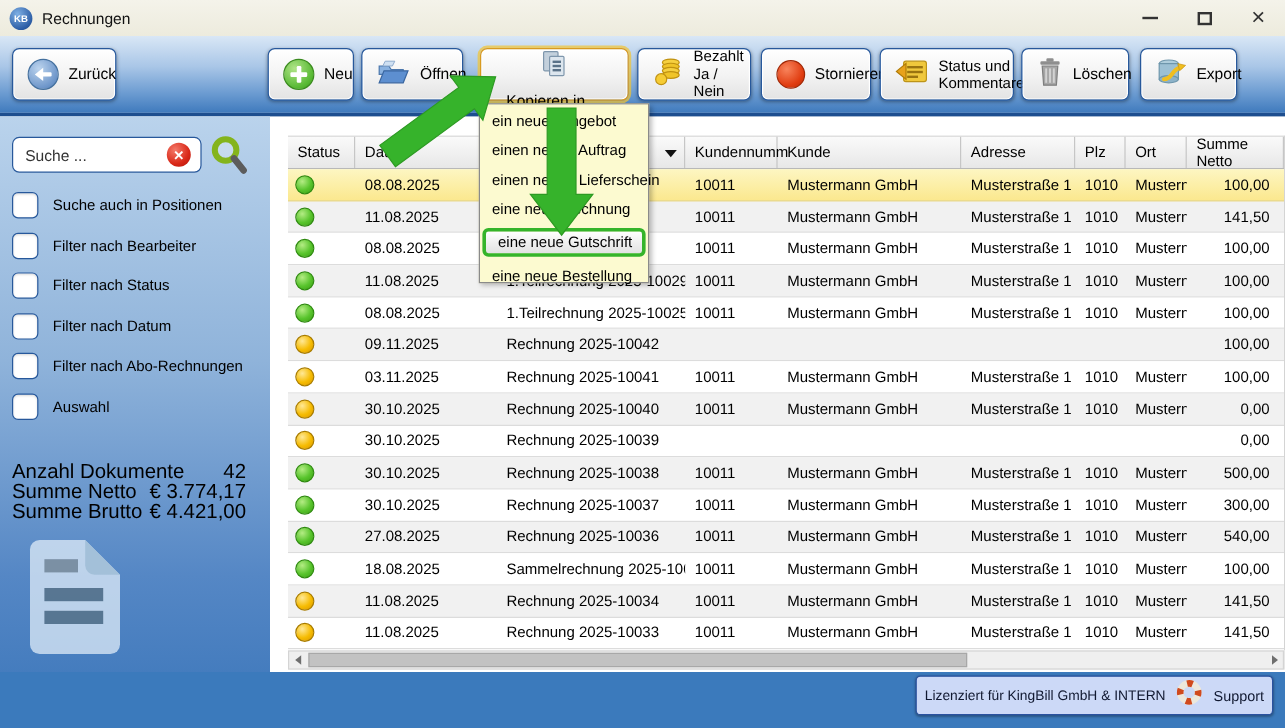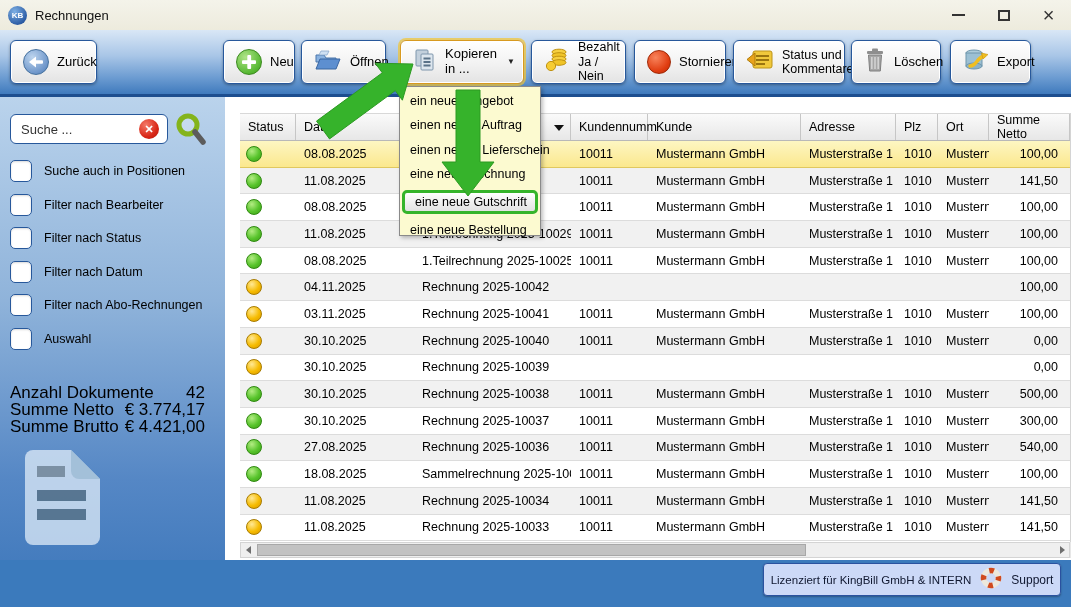--- a/index.html
+++ b/index.html
@@ -23,21 +23,21 @@
 
   
   .toolbar { position:absolute; left:0; top:30px; width:1071px; height:67px; z-index:10;
              background:linear-gradient(180deg,#d9e7f6 0%,#a9c6e7 40%,#6b9bd1 75%,#3f7abd 100%);
              border-bottom:3px solid #1d4e8f; }
   .tbtn { position:absolute; top:10px; height:44px; display:flex; align-items:center; gap:8px;
           padding:0 12px; background:linear-gradient(180deg,#ffffff,#f2f2f2 55%,#e3e3e3);
           border:1px solid #27589b; border-radius:6px; font-size:13px; color:#000;
           box-shadow:0 1px 3px rgba(0,0,0,.35), inset 0 0 0 1px #fff; line-height:1.15; }
   .tbtn .two-line { display:flex; flex-direction:column; font-size:12.5px; }
-  .focus-ring { border:1px solid #d89a20; box-shadow:0 0 0 2px rgba(244,196,48,.7), inset 0 0 0 1px #fff; }
+  .focus-ring { border:1px solid #d89a20; box-shadow:0 0 0 2px rgba(244,196,48,.7), inset 0 0 0 1px #fff;flex-direction:column; }
   .icircle { width:26px; height:26px; border-radius:50%; flex:0 0 auto; position:relative; }
   .caret-down { font-size:8px; color:#222; margin-left:2px; }
 
   
   .sidebar { position:absolute; left:0; top:97px; width:225px; height:510px; z-index:10;
              background:linear-gradient(180deg,#bad3ec 0%,#8fb3da 40%,#5587c5 75%,#3b76ba 100%); }
   .search-input { position:absolute; left:10px; top:17px; width:158px; height:30px; border:1px solid #27589b;
                   border-radius:6px; background:#fff; font-size:13px; padding:0 30px 0 10px; color:#222;
                   font-family:"Liberation Sans", sans-serif; outline:none; }
   .search-input::placeholder { color:#333; opacity:1; }
@@ -373,21 +373,21 @@
           <div class="td" style="width: 153px;">Mustermann GmbH</div>
           <div class="td" style="width: 95px;">Musterstraße 1</div>
           <div class="td" style="width: 42px;">1010</div>
           <div class="td" style="width: 51px;">Mustern</div>
           <div class="td right" style="width: 81px;">100,00</div>
         </div>
         <div class="trow alt">
           <div class="td" style="width: 56px; padding-left: 0px;">
             <span class="status-dot dot-yellow"></span>
           </div>
-          <div class="td" style="width: 118px;">04.11.2025</div>
+          <div class="td" style="width: 118px;">09.11.2025</div>
           <div class="td" style="width: 157px;">Rechnung 2025-10042</div>
           <div class="td" style="width: 77px;"></div>
           <div class="td" style="width: 153px;"></div>
           <div class="td" style="width: 95px;"></div>
           <div class="td" style="width: 42px;"></div>
           <div class="td" style="width: 51px;"></div>
           <div class="td right" style="width: 81px;">100,00</div>
         </div>
         <div class="trow">
           <div class="td" style="width: 56px; padding-left: 0px;">

